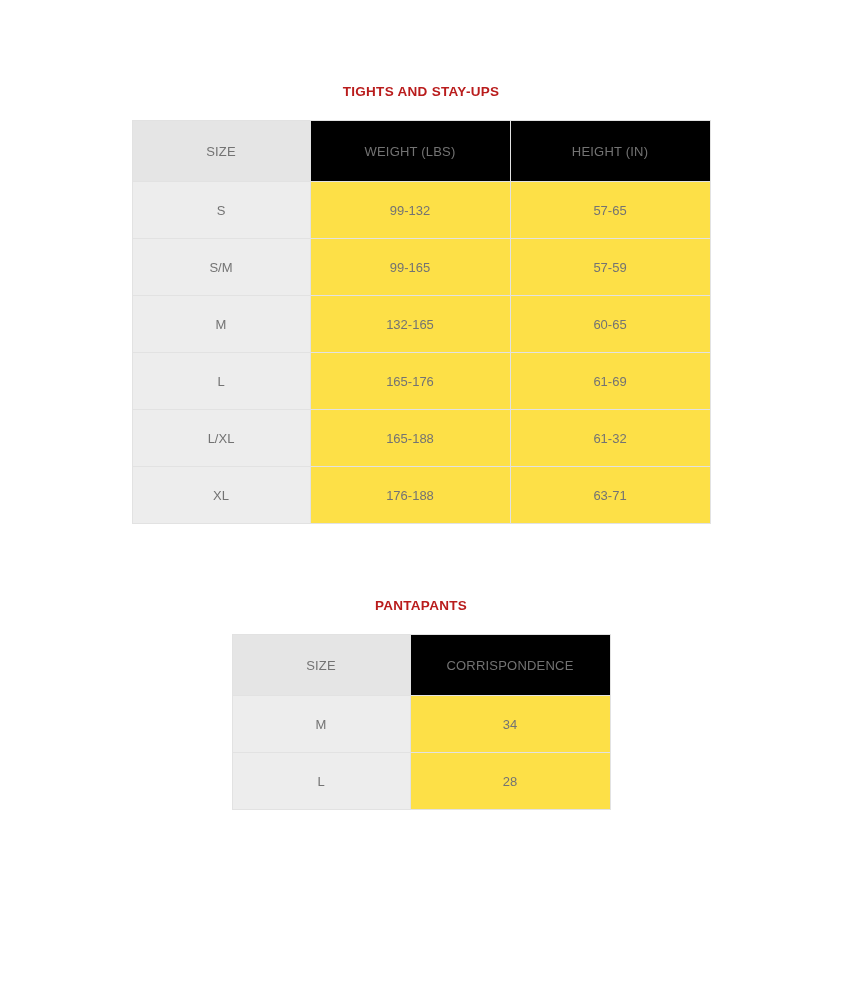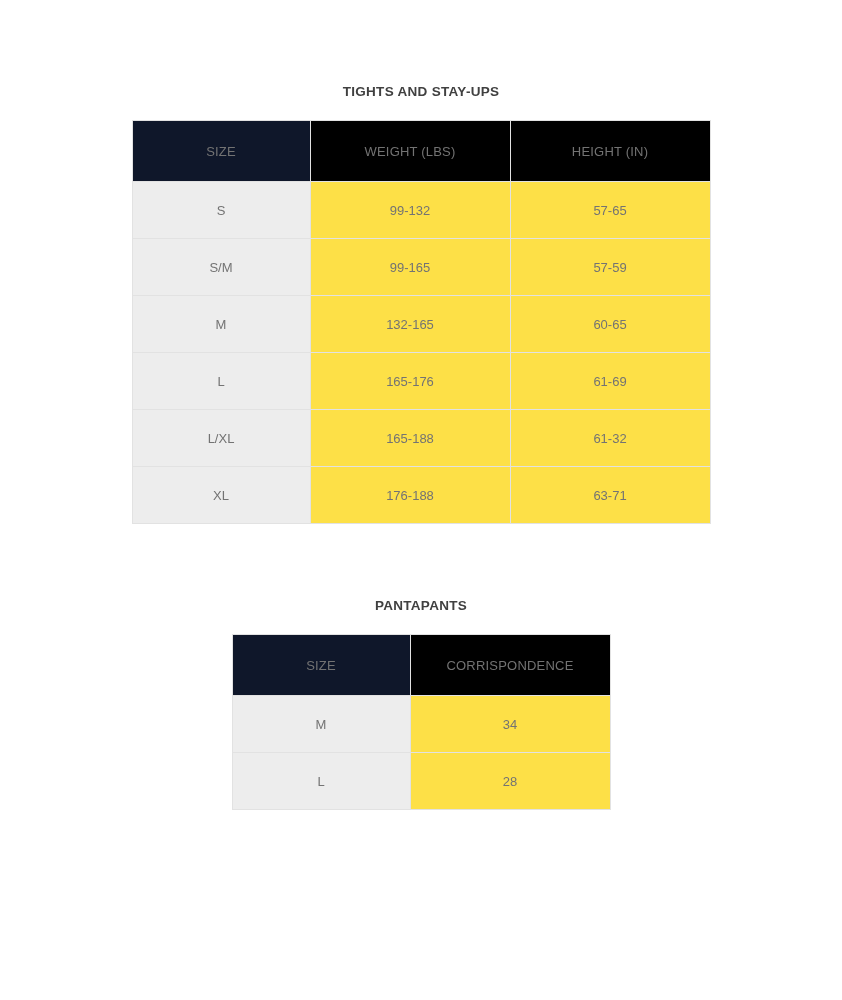--- a/index.html
+++ b/index.html
@@ -21,21 +21,21 @@
     padding-top: 84px;
   }
   .section {
     width: 100%;
   }
   .section-title {
     text-align: center;
     font-size: 13.5px;
     font-weight: bold;
     letter-spacing: 0.3px;
-    color: #404040;
+    color: #b91c1c;
     margin: 0 0 21px 0;
     font-family: "Liberation Sans", sans-serif;
   }
   table.size-table {
     border-collapse: collapse;
     margin: 0 auto;
     table-layout: fixed;
   }
   table.size-table td, table.size-table th {
     border: 1px solid #e2e2e2;
@@ -62,21 +62,21 @@
   #table-pantapants td { height: 54px; }
 
   .head-cell {
     font-weight: bold;
     font-size: 13px;
     color: #6e6e6e;
     letter-spacing: 0.2px;
     background: #000000;
   }
   .head-cell.first {
-    background: #0f172a;
+    background: #e5e5e5;
   }
   td.label-cell {
     background: #ededed;
     color: #7a7a7a;
     font-size: 13px;
   }
   td.value-cell {
     background: #fde047;
     color: #7a7a7a;
     font-size: 13px;

